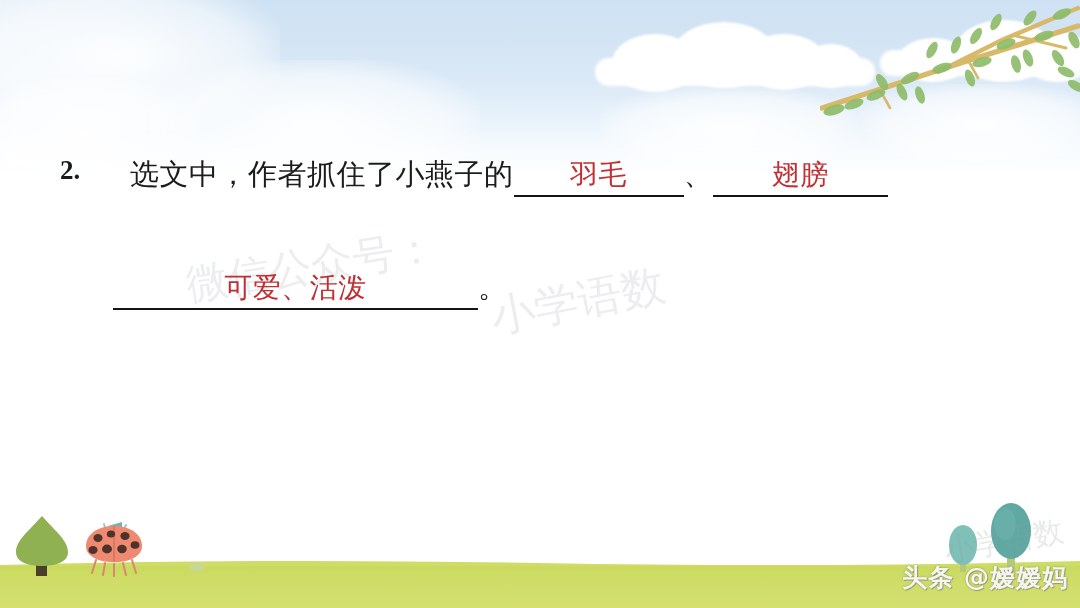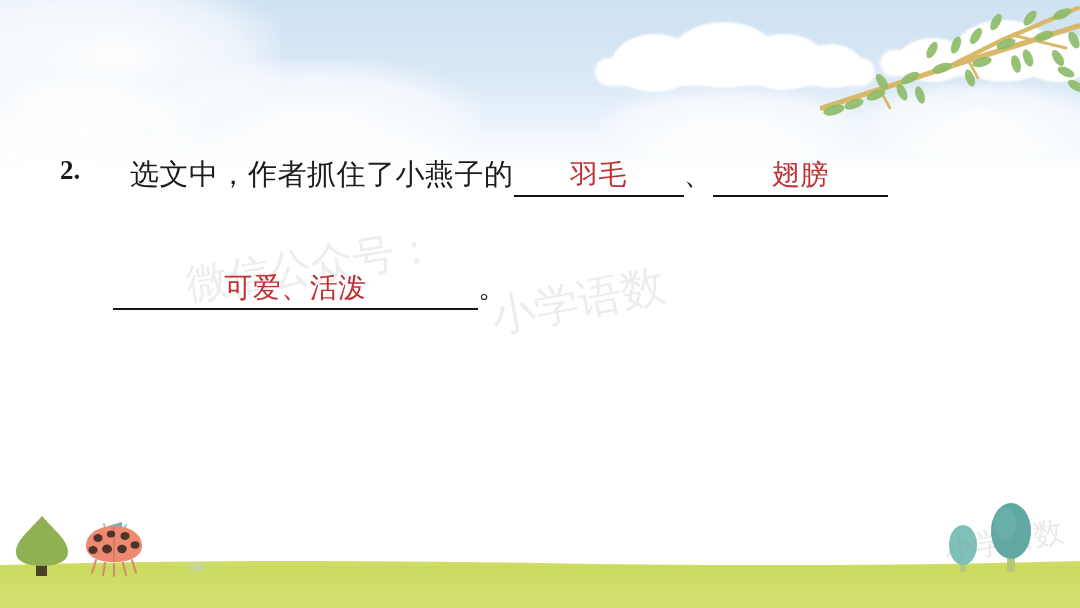--- a/index.html
+++ b/index.html
@@ -319,14 +319,15 @@
     </div>
 
 
     <div class="line line3">
       <span class="blank blank-long">可爱、活泼</span><span class="punct">。</span>
     </div>
 
   </div>
 
   <div class="tt-ghost">小学语数</div>
+  <div class="tt-watermark">头条 @嫒嫒妈</div>
 
 </div>
 
 </body></html>

